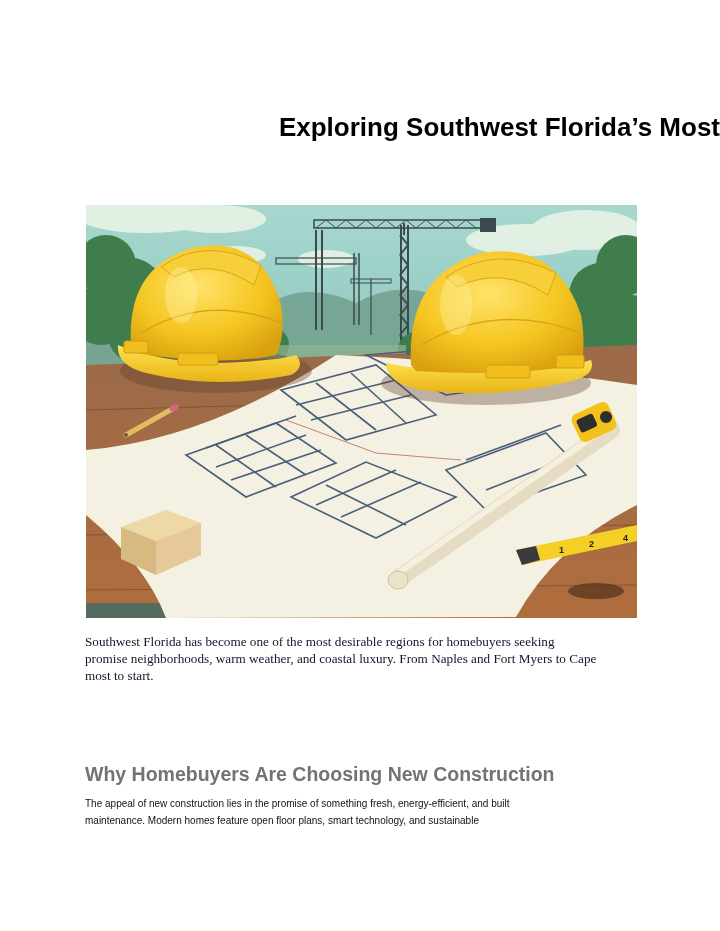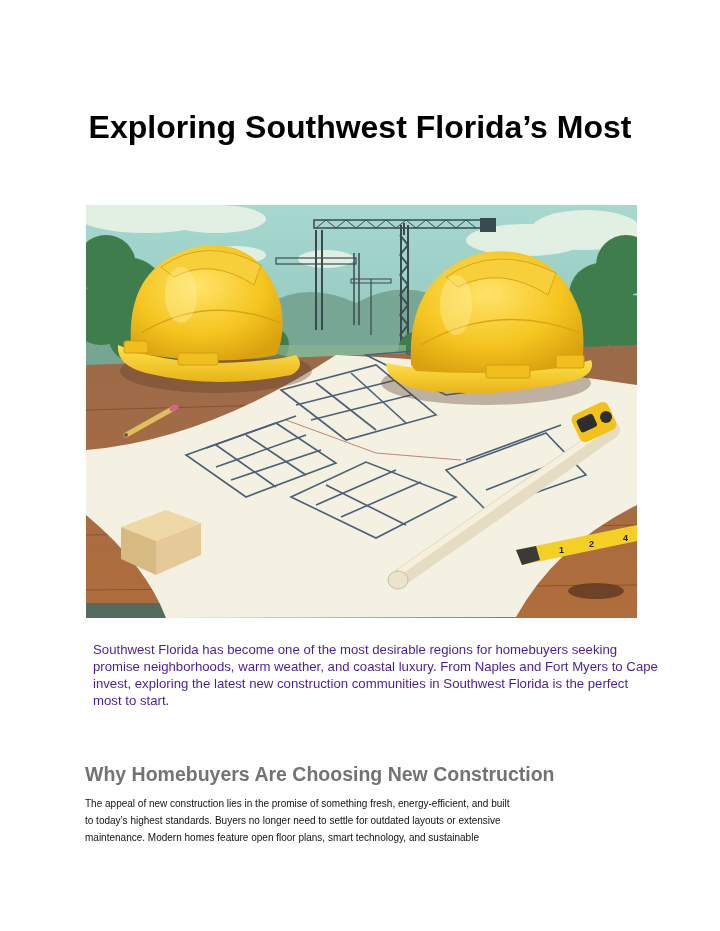--- a/index.html
+++ b/index.html
@@ -2,32 +2,32 @@
 <html><head>
   <meta charset="utf-8">
   <style>
     html, body { margin: 0; padding: 0; background: #ffffff; }
     body {
       width: 720px; height: 931px; position: relative; overflow: hidden;
       font-family: "Liberation Sans", sans-serif; color: #000;
     }
     .page-title {
       position: absolute; left: 0; top: 108px; width: 720px;
-      text-align: center; font-weight: bold; font-size: 32px; line-height: 38px;
+      text-align: right; font-weight: bold; font-size: 26px; line-height: 38px;
       color: #000; margin: 0;
     }
     .page-title span { display: block; }
     .hero {
       position: absolute; left: 86px; top: 205px; width: 551px; height: 413px;
       overflow: hidden;
     }
     .hero svg { display: block; width: 100%; height: 100%; }
     .intro {
       position: absolute; left: 85px; top: 633px; width: 560px;
-      font-size: 13.2px; line-height: 17px; color: #4c1d95; margin: 8px;
+      font-size: 13.2px; line-height: 17px; color: #0f172a; margin: 0; font-family: Liberation Serif, serif;
     }
     .section-heading {
       position: absolute; left: 85px; top: 762px; width: 600px;
       font-weight: bold; font-size: 19.5px; line-height: 24px; margin: 0; color: #737373;
     }
     .section-body {
       position: absolute; left: 85px; top: 795px; width: 560px;
       font-size: 10px; line-height: 17px; color: #111; margin: 0;
     }
     .line { display: block; white-space: nowrap; }
@@ -205,23 +205,21 @@
       <rect x="400" y="160" width="44" height="13" rx="2" fill="#f0bf1d" stroke="#d29d12"></rect>
       <rect x="470" y="150" width="28" height="13" rx="2" fill="#f0bf1d" stroke="#d29d12"></rect>
       <ellipse cx="370" cy="100" rx="16" ry="30" fill="#fff6b0" opacity="0.35"></ellipse>
     </g>
   </svg>
 </div>
 
 <p class="intro">
   <span class="line">Southwest Florida has become one of the most desirable regions for homebuyers seeking</span>
   <span class="line">promise neighborhoods, warm weather, and coastal luxury. From Naples and Fort Myers to Cape</span>
-  <span class="line">invest, exploring the latest new construction communities in Southwest Florida is the perfect</span>
   <span class="line">most to start.</span>
 </p>
 
 <h2 class="section-heading">Why Homebuyers Are Choosing New Construction</h2>
 
 <p class="section-body">
   <span class="line">The appeal of new construction lies in the promise of something fresh, energy-efficient, and built</span>
-  <span class="line">to today’s highest standards. Buyers no longer need to settle for outdated layouts or extensive</span>
   <span class="line">maintenance. Modern homes feature open floor plans, smart technology, and sustainable</span>
 </p>
 
 </body></html>

